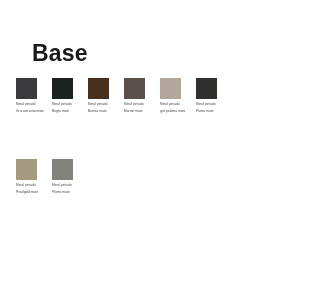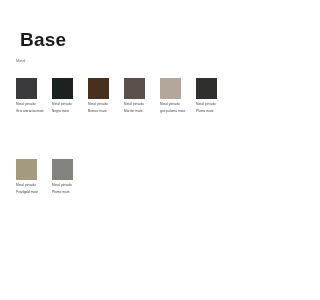--- a/index.html
+++ b/index.html
@@ -22,26 +22,26 @@
     box-sizing: border-box;
   }
 
   .header {
     position: absolute;
     left: 16px;
     top: 26px;
   }
 
   .page-title {
-    font-size: 19px;
+    font-size: 23px;
     font-weight: bold;
     color: #1a1a1a;
     letter-spacing: 0.2px;
     line-height: 1;
-    margin: 4px;
+    margin: 16px;
   }
 
   .page-subtitle {
     margin: 0;
     margin-top: 11px;
     font-size: 3.6px;
     color: #5e5e5e;
     letter-spacing: 0.15px;
     line-height: 1;
   }

